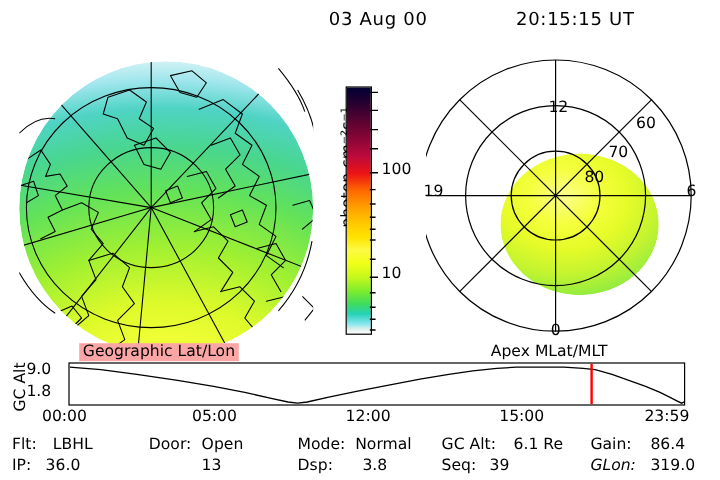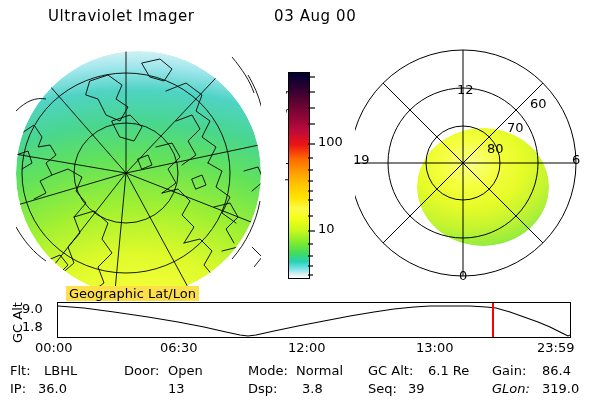--- a/index.html
+++ b/index.html
@@ -205,21 +205,21 @@
   #orbit-time-marker {
     position: absolute;
     left: 434px; top: 0px;
     width: 2px; height: 34px;
     background: #ff0000;
   }
   #geo-track-label {
     position: absolute;
     left: 66px; top: -6px;
     font-size: 13px;
-    background: #fde047;
+    background: #fca5a5;
     padding: 0 3px;
     white-space: nowrap;
   }
   #apex-track-label {
     position: absolute;
     left: 406px; top: -6px;
     font-size: 13px;
     background: #ffffff;
     padding: 0 3px;
     white-space: nowrap;
@@ -242,22 +242,22 @@
     font-size: 13px;
     white-space: nowrap;
   }
   .status-row-1 { top: 0px; }
   .status-row-2 { top: 18px; }
 </style>
 </head>
 <body>
 
 <div id="header-bar">
-  <div id="instrument-title">Ultraviolet Imager</div>
   <div id="obs-date">03 Aug 00</div>
+  <div id="obs-time">20:15:15 UT</div>
 </div>
 
 <div id="geo-panel">
 
   <div id="geo-disc-clip">
     <div id="geo-aurora"></div>
     <div id="geo-limb-haze"></div>
 
     <svg id="geo-grid" width="245" height="245">
       <g fill="none" stroke="#000000" stroke-width="0.9">
@@ -390,25 +390,26 @@
   <div id="orbit-ytick-lo">1.8</div>
 
   <div id="orbit-box">
     <svg id="orbit-trace" width="514" height="36">
       <polyline fill="none" stroke="#000000" stroke-width="1.1" points="0,3 26,5 56,9 90,14 120,19 146,24 168,29 182,32 190,33 198,32 216,28 240,23 266,18 292,13 316,9 336,6 356,4 372,3 392,3 412,3 428,4 438,5 452,9 466,14 480,19 492,24 500,28 506,31 510,33 514,31"></polyline>
     </svg>
     <div id="orbit-time-marker"></div>
   </div>
 
   <div id="geo-track-label">Geographic Lat/Lon</div>
+  <div id="apex-track-label">Apex MLat/MLT</div>
 
   <div class="time-tick-label" style="left:35px;">00:00</div>
-  <div class="time-tick-label" style="left:160px;">06:30</div>
+  <div class="time-tick-label" style="left:160px;">05:00</div>
   <div class="time-tick-label" style="left:288px;">12:00</div>
-  <div class="time-tick-label" style="left:416px;">13:00</div>
+  <div class="time-tick-label" style="left:416px;">15:00</div>
   <div class="time-tick-label" style="left:537px;">23:59</div>
 </div>
 
 <div id="status-footer">
 
   <div class="status-cell status-row-1" style="left:10px;">Flt:</div>
   <div class="status-cell status-row-1" style="left:44px;">LBHL</div>
 
   <div class="status-cell status-row-1" style="left:124px;">Door:</div>
   <div class="status-cell status-row-1" style="left:168px;">Open</div>

